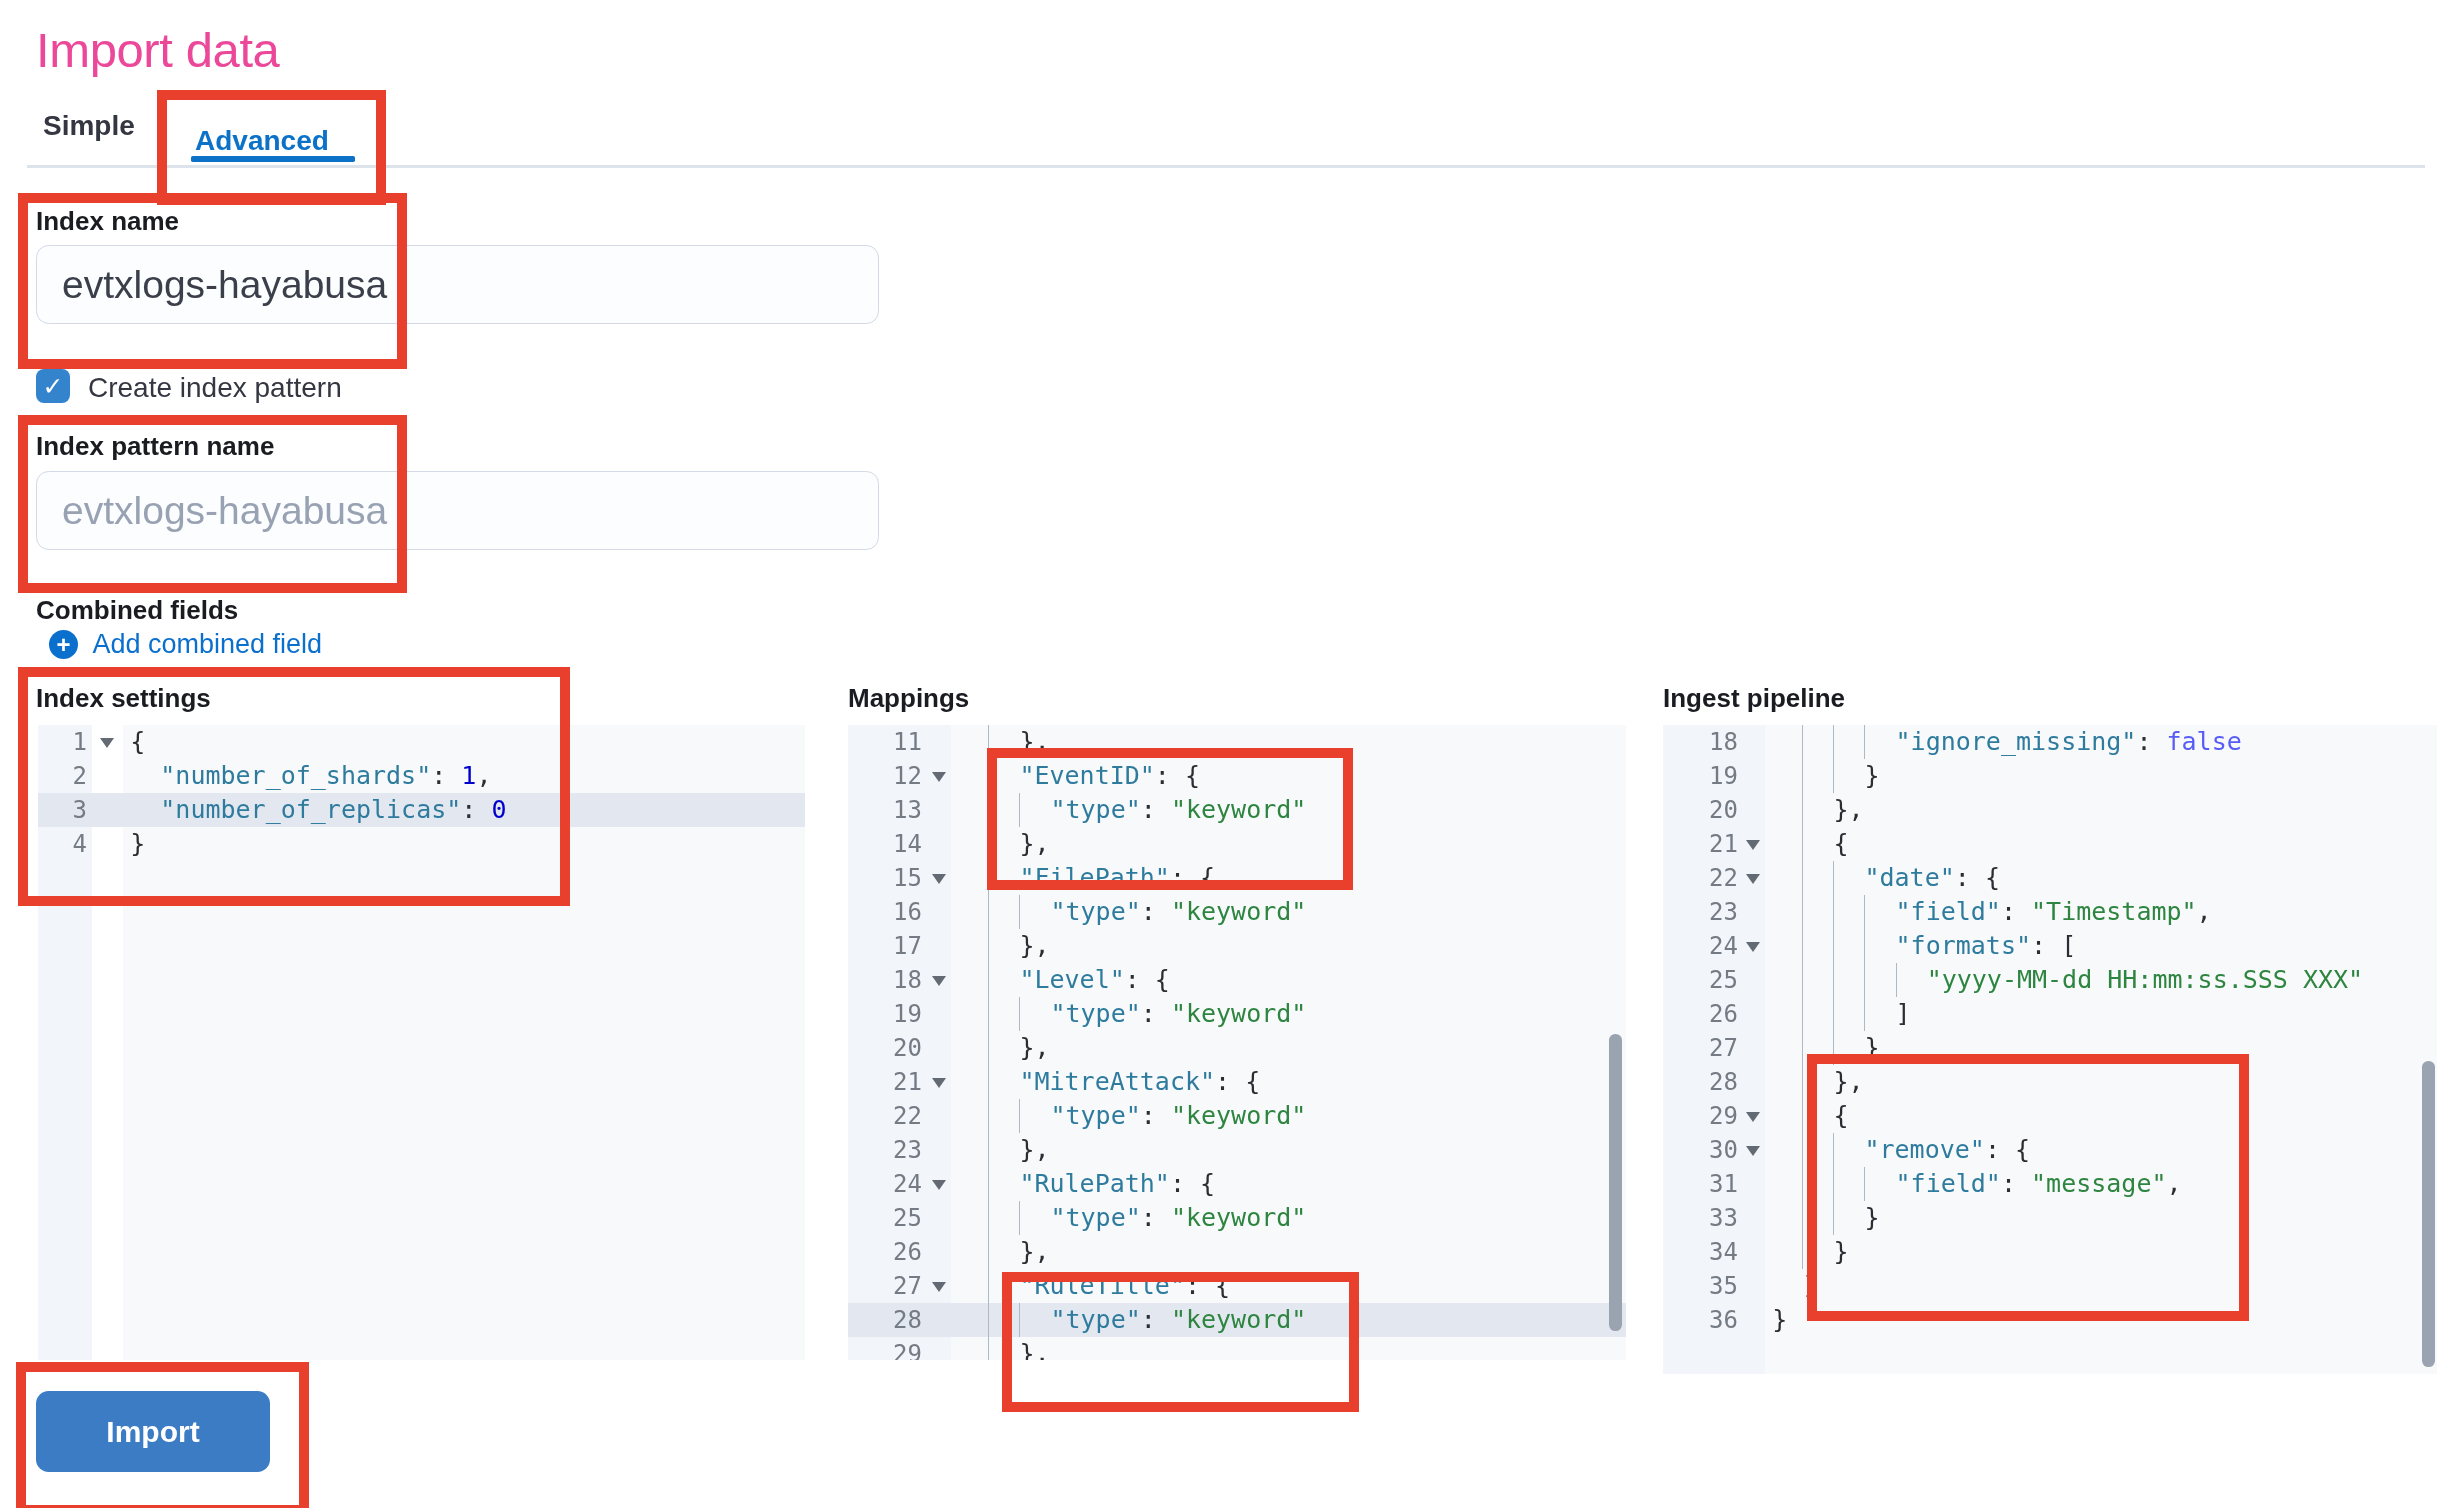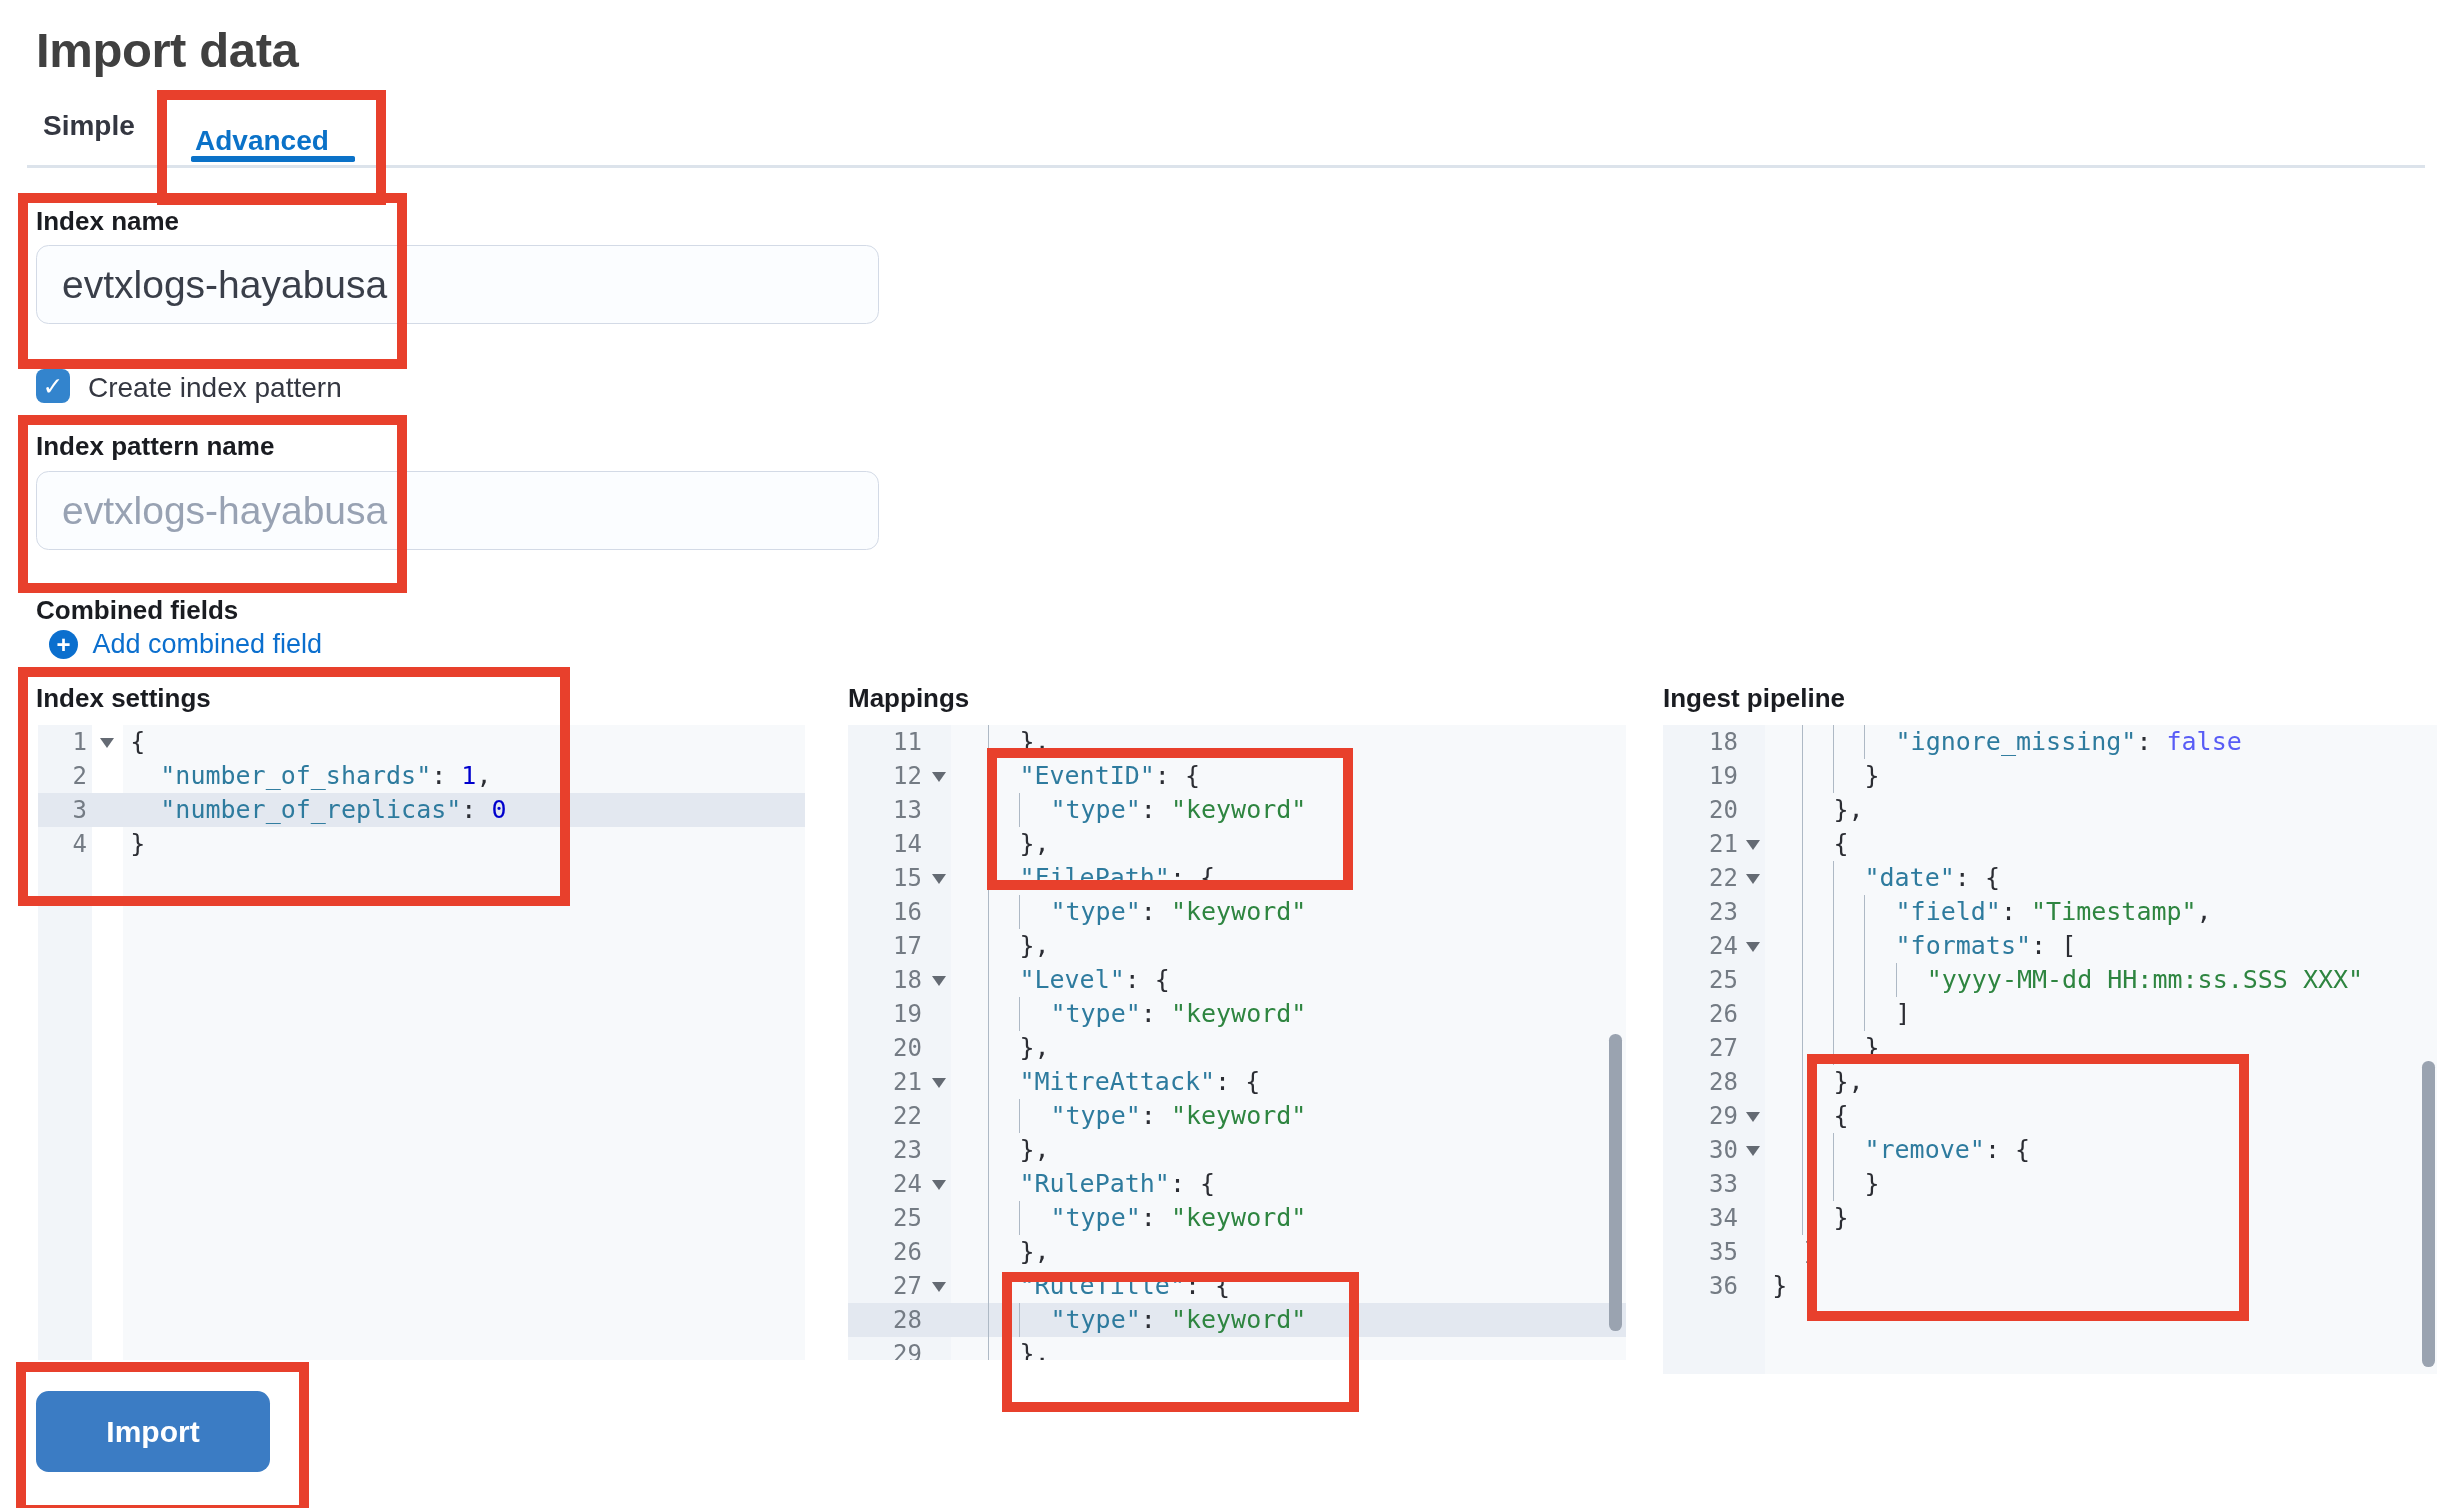--- a/index.html
+++ b/index.html
@@ -2,21 +2,21 @@
 <html style="font-size:14.4px"><head>
 <meta charset="utf-8">
 <style>
   html,body{margin:0;padding:0;background:#ffffff;}
   body{width:2438px;height:1508px;position:relative;overflow:hidden;
        font-family:"Liberation Sans","DejaVu Sans",sans-serif;color:#343741;}
 
   .abs{position:absolute;}
 
   
-  .page-title{left:36px;top:21.6px;font-size:49px;font-weight:700;color:#404040;letter-spacing:-0.4px;}
+  .page-title{left:36px;top:21.6px;font-size:49px;font-weight:400;color:#ec4899;letter-spacing:-0.4px;}
   .tab{top:110px;font-size:28px;font-weight:700;cursor:pointer;}
   .tab-simple{left:43px;color:#343741;}
   .tab-advanced{left:195px;color:#0b72c8;margin-top:15px;}
   .tab-underline{left:191px;top:156px;width:164px;height:6.3px;background:#0b72c8;border-radius:1.8px;}
   .top-divider{left:27px;top:165px;width:2398px;height:2.7px;background:#dce3eb;}
 
   
   .field-label{font-size:26px;font-weight:700;color:#1a1c21;}
   .lbl-index-name{left:36px;top:206px;}
   .lbl-index-pattern{left:36px;top:431px;}
@@ -161,20 +161,21 @@
     <div class="ed-row"><div class="gut"><span class="num">21</span><span class="fold"></span></div><div class="ct"><span class="sp"></span><span class="gd"></span><span class="code"><span class="tok-p">{</span></span></div></div>
     <div class="ed-row"><div class="gut"><span class="num">22</span><span class="fold"></span></div><div class="ct"><span class="sp"></span><span class="gd"></span><span class="gd"></span><span class="code"><span class="tok-k">"date"</span><span class="tok-p">: {</span></span></div></div>
     <div class="ed-row"><div class="gut"><span class="num">23</span></div><div class="ct"><span class="sp"></span><span class="gd"></span><span class="gd"></span><span class="gd"></span><span class="code"><span class="tok-k">"field"</span><span class="tok-p">: </span><span class="tok-s">"Timestamp"</span><span class="tok-p">,</span></span></div></div>
     <div class="ed-row"><div class="gut"><span class="num">24</span><span class="fold"></span></div><div class="ct"><span class="sp"></span><span class="gd"></span><span class="gd"></span><span class="gd"></span><span class="code"><span class="tok-k">"formats"</span><span class="tok-p">: [</span></span></div></div>
     <div class="ed-row"><div class="gut"><span class="num">25</span></div><div class="ct"><span class="sp"></span><span class="gd"></span><span class="gd"></span><span class="gd"></span><span class="gd"></span><span class="code"><span class="tok-s">"yyyy-MM-dd HH:mm:ss.SSS XXX"</span></span></div></div>
     <div class="ed-row"><div class="gut"><span class="num">26</span></div><div class="ct"><span class="sp"></span><span class="gd"></span><span class="gd"></span><span class="gd"></span><span class="code"><span class="tok-p">]</span></span></div></div>
     <div class="ed-row"><div class="gut"><span class="num">27</span></div><div class="ct"><span class="sp"></span><span class="gd"></span><span class="gd"></span><span class="code"><span class="tok-p">}</span></span></div></div>
     <div class="ed-row"><div class="gut"><span class="num">28</span></div><div class="ct"><span class="sp"></span><span class="gd"></span><span class="code"><span class="tok-p">},</span></span></div></div>
     <div class="ed-row"><div class="gut"><span class="num">29</span><span class="fold"></span></div><div class="ct"><span class="sp"></span><span class="gd"></span><span class="code"><span class="tok-p">{</span></span></div></div>
     <div class="ed-row"><div class="gut"><span class="num">30</span><span class="fold"></span></div><div class="ct"><span class="sp"></span><span class="gd"></span><span class="gd"></span><span class="code"><span class="tok-k">"remove"</span><span class="tok-p">: {</span></span></div></div>
+    <div class="ed-row"><div class="gut"><span class="num">31</span></div><div class="ct"><span class="sp"></span><span class="gd"></span><span class="gd"></span><span class="gd"></span><span class="code"><span class="tok-k">"field"</span><span class="tok-p">: </span><span class="tok-s">"message"</span><span class="tok-p">,</span></span></div></div>
     <div class="ed-row"><div class="gut"><span class="num">33</span></div><div class="ct"><span class="sp"></span><span class="gd"></span><span class="gd"></span><span class="code"><span class="tok-p">}</span></span></div></div>
     <div class="ed-row"><div class="gut"><span class="num">34</span></div><div class="ct"><span class="sp"></span><span class="gd"></span><span class="code"><span class="tok-p">}</span></span></div></div>
     <div class="ed-row"><div class="gut"><span class="num">35</span></div><div class="ct"><span class="sp"></span><span class="code"><span class="tok-p">]</span></span></div></div>
     <div class="ed-row"><div class="gut"><span class="num">36</span></div><div class="ct"><span class="code"><span class="tok-p">}</span></span></div></div>
   </div>
 
 <div class="abs scroll-thumb thumb-2"></div>
 <div class="abs scroll-thumb thumb-3"></div>
 
 <button class="abs import-btn">Import</button>

